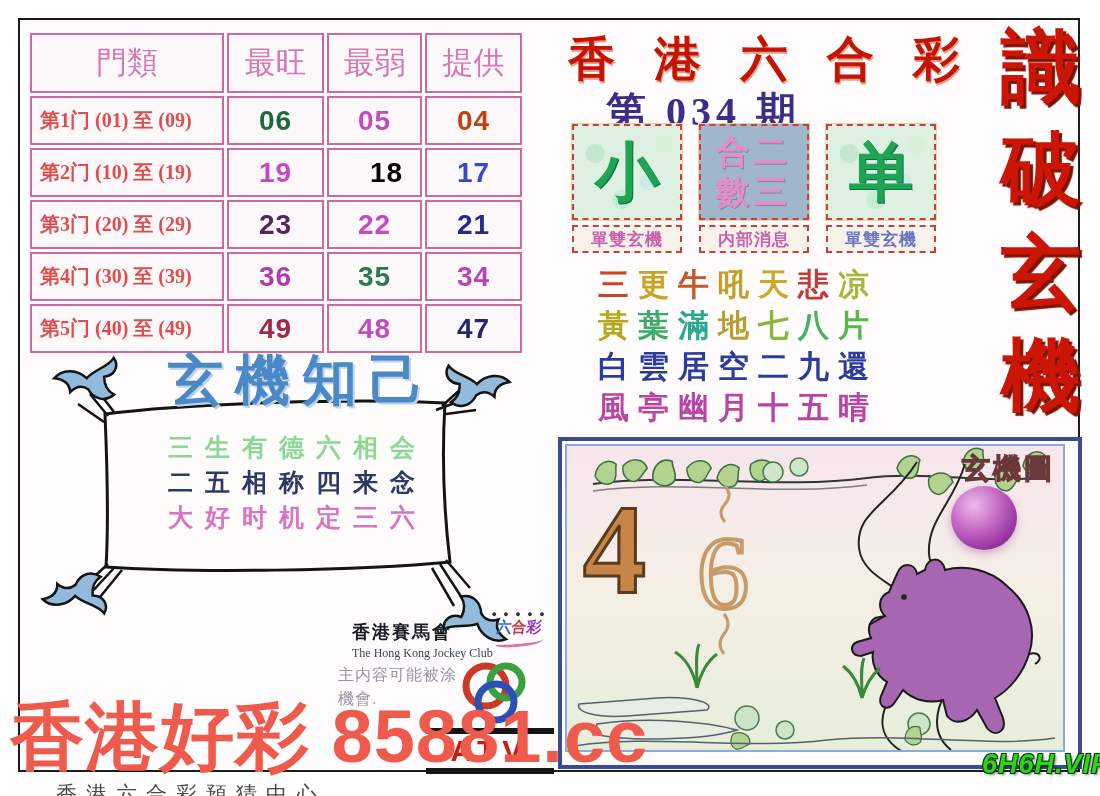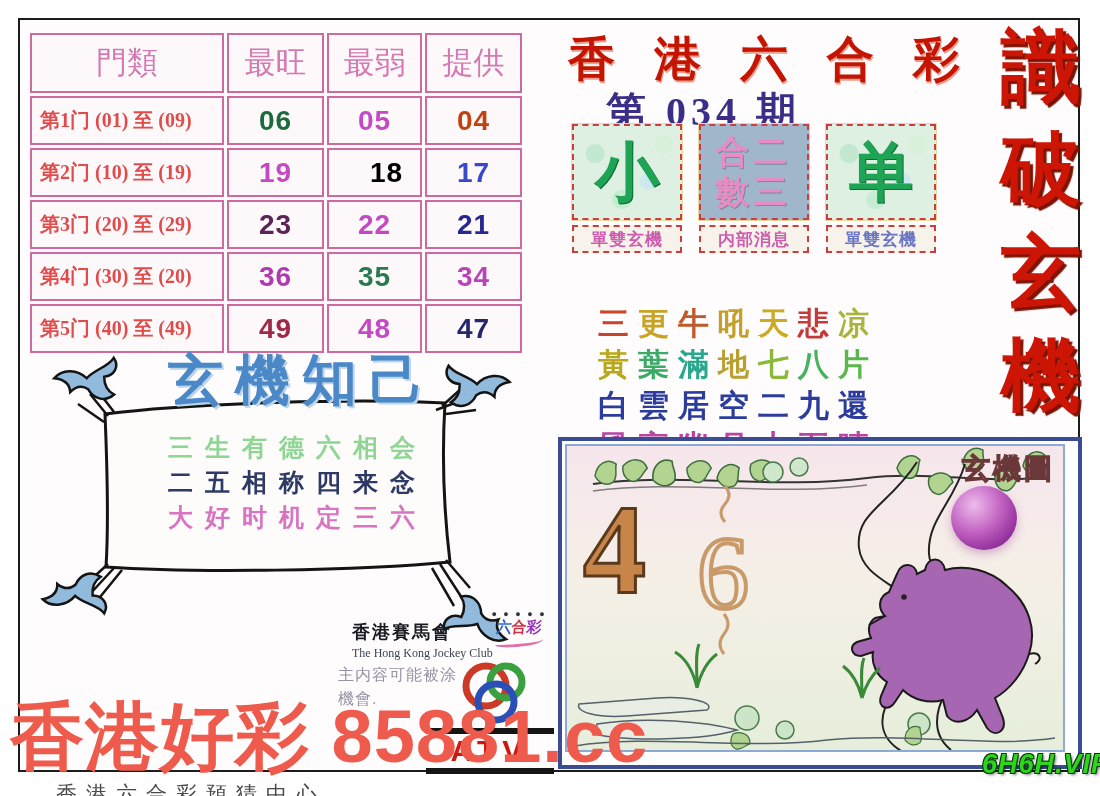--- a/index.html
+++ b/index.html
@@ -91,21 +91,21 @@
     font-size:33px;color:#e88cc6;line-height:40px;letter-spacing:5px;
     text-align:center;padding:0 10px;text-shadow:1px 1px 0 #7a88a0;
   }
   .pbox-label{
     margin-top:5px;height:24px;border:2px dashed #cc3d3d;background:#f7f3ea;
     display:flex;align-items:center;justify-content:center;
     font-size:17px;font-weight:bold;letter-spacing:1px;
   }
 
   
-  #poem-lines{position:absolute;left:598px;top:264px;margin-top:39px;}
+  #poem-lines{position:absolute;left:598px;top:264px;}
   .poem-line{
     font-family:"Liberation Serif",serif;font-weight:bold;font-size:31px;
     letter-spacing:9px;line-height:41px;white-space:nowrap;
   }
 
   
   #vertical-title{
     position:absolute;left:998px;top:22px;width:86px;
     display:flex;flex-direction:column;gap:13px;align-items:center;
     font-family:"Liberation Serif",serif;font-weight:bold;font-size:80px;
@@ -163,21 +163,21 @@
     <div class="st-cell st-num" style="color: rgb(196, 74, 196);">05</div>
     <div class="st-cell st-num" style="color: #c2410c;">04</div>
     <div class="st-cell st-label">第2门 (10) 至 (19)</div>
     <div class="st-cell st-num" style="color: rgb(196, 74, 196);">19</div>
     <div class="st-cell st-num" style="color: #000000; padding-left: 24px;">18</div>
     <div class="st-cell st-num" style="color: rgb(56, 72, 200);">17</div>
     <div class="st-cell st-label">第3门 (20) 至 (29)</div>
     <div class="st-cell st-num" style="color: rgb(90, 36, 88);">23</div>
     <div class="st-cell st-num" style="color: rgb(196, 74, 196);">22</div>
     <div class="st-cell st-num" style="color: rgb(40, 40, 142);">21</div>
-    <div class="st-cell st-label">第4门 (30) 至 (20)</div>
+    <div class="st-cell st-label">第4门 (30) 至 (39)</div>
     <div class="st-cell st-num" style="color: rgb(176, 58, 176);">36</div>
     <div class="st-cell st-num" style="color: rgb(42, 122, 80);">35</div>
     <div class="st-cell st-num" style="color: rgb(184, 68, 184); text-align: center;">34</div>
     <div class="st-cell st-label">第5门 (40) 至 (49)</div>
     <div class="st-cell st-num" style="color: rgb(160, 40, 72);">49</div>
     <div class="st-cell st-num" style="color: rgb(196, 74, 196);">48</div>
     <div class="st-cell st-num" style="color: rgb(38, 38, 110);">47</div>
   </div>
 
 <svg id="banner-svg" viewBox="0 0 520 335">

